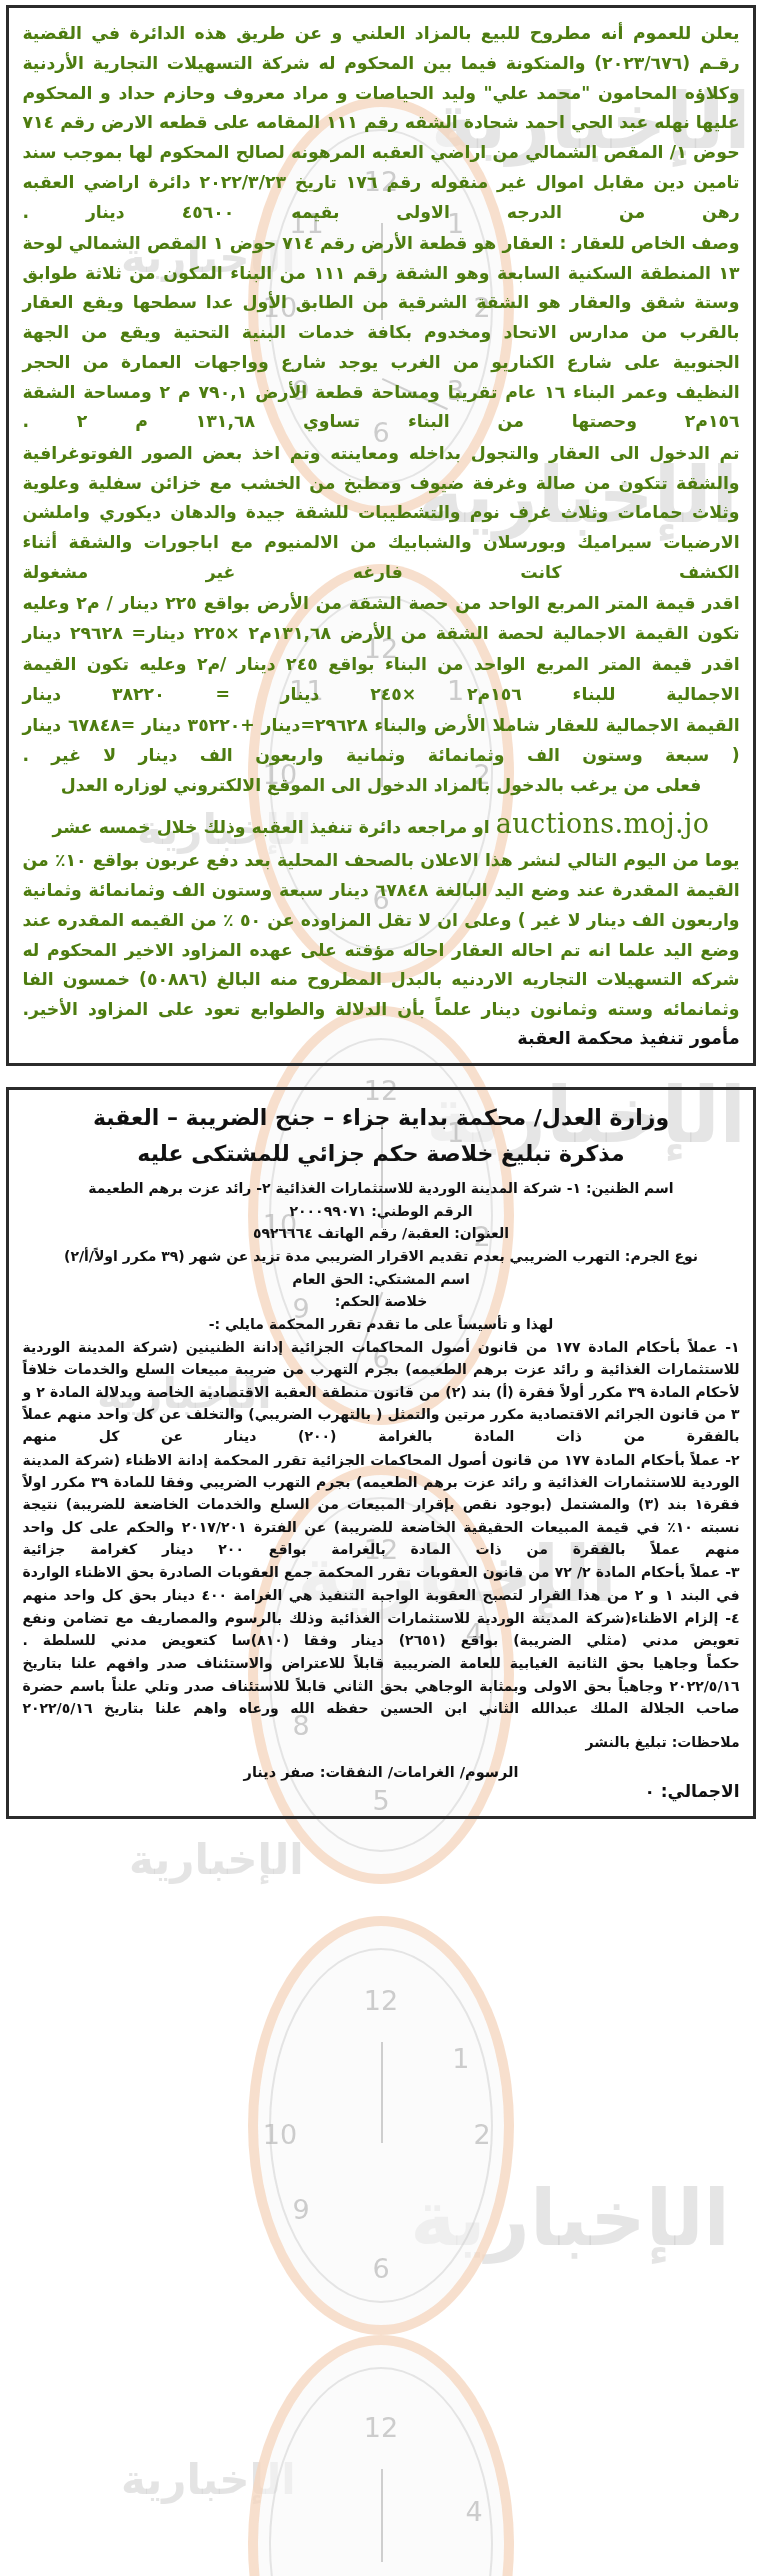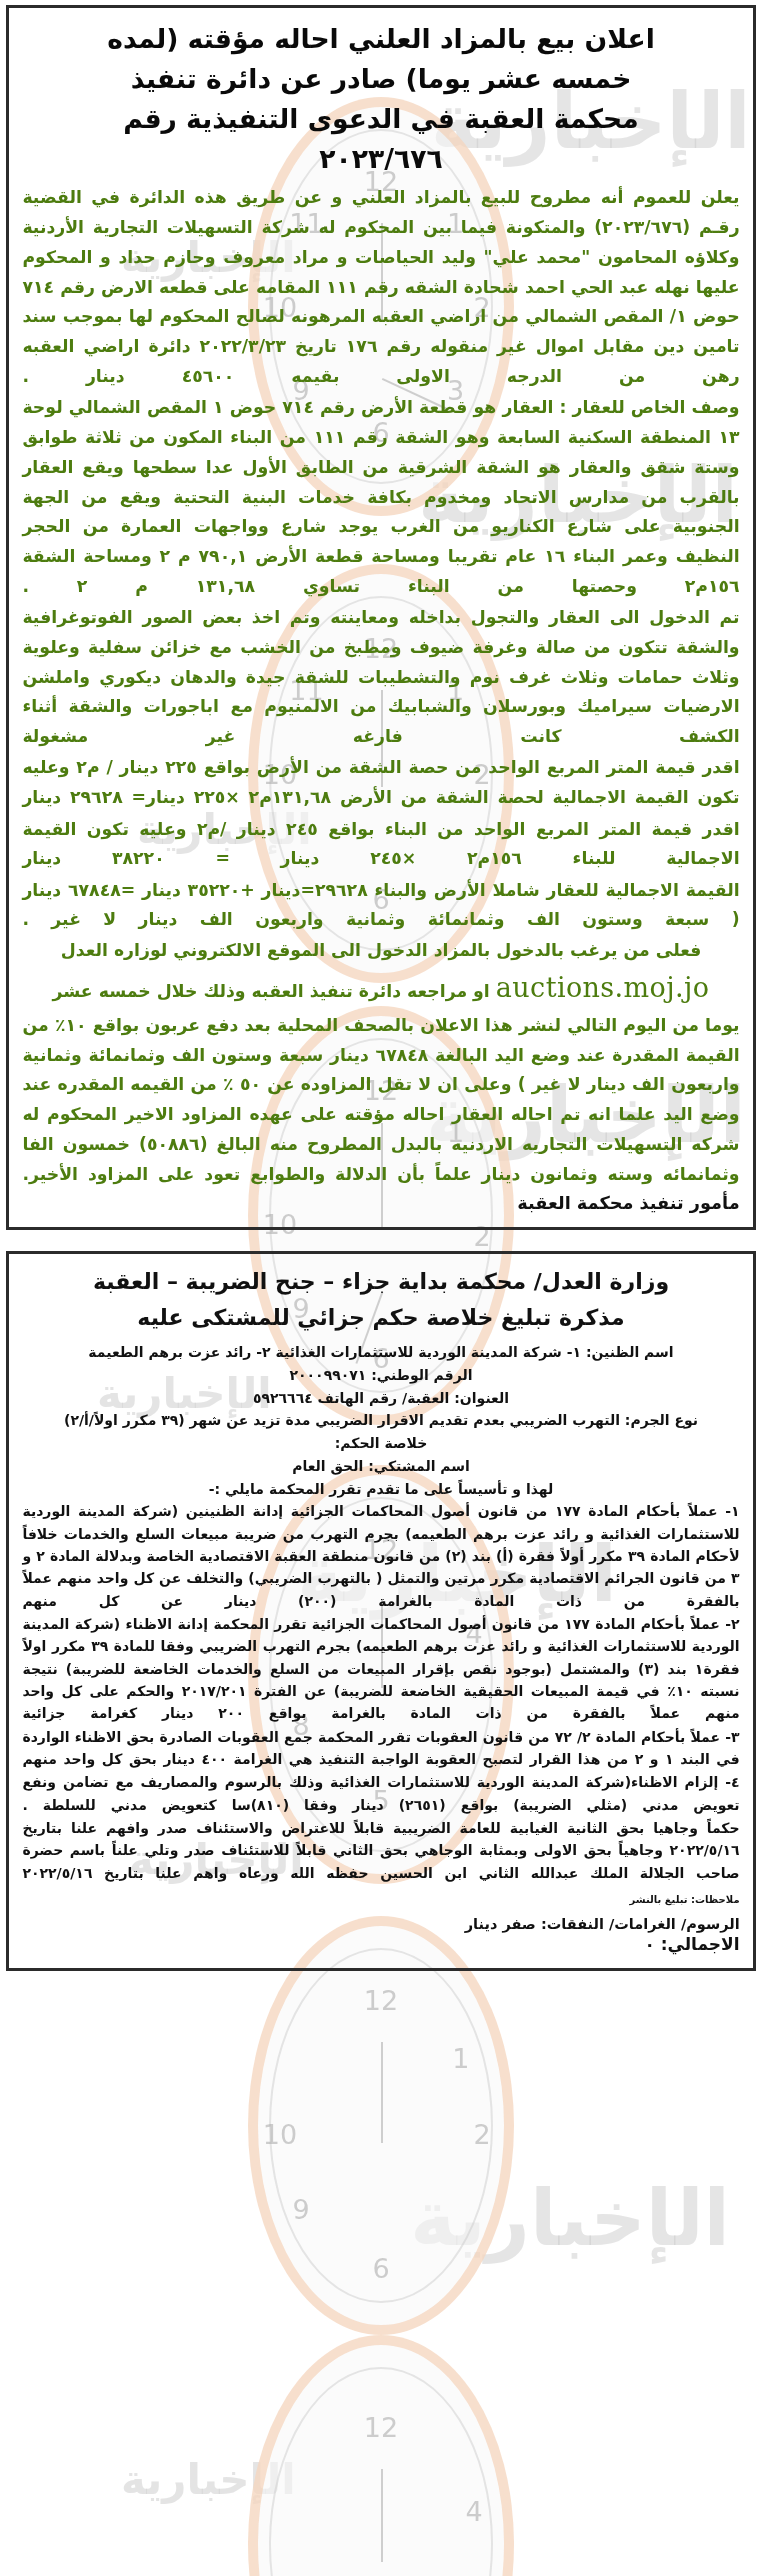--- a/index.html
+++ b/index.html
@@ -147,30 +147,31 @@
     line-height: 1.6;
     text-align: justify;
     text-align-last: right;
     font-weight: bold;
     margin: 0 0 0.8px 0;
   }
   .clause.j { text-align-last: justify; }
   .fees {
     font-size: 14.5px;
     font-weight: bold;
+    text-align: center;
     margin-top: 11px;
   }
   .fees-total {
     font-size: 17px;
     font-weight: bold;
     text-align: right;
     margin-top: 1.6px;
   }
   .notes-line {
-    font-size: 10px;
+    font-size: 14px;
     font-weight: bold;
     text-align: right;
   }
   .gap-sm { height: 4.8px; }
 </style>
 </head>
 <body>
 
 <div class="page">
 
@@ -255,26 +256,20 @@
       <div class="wm-num" style="left:85%; top:42%;">4</div>
 
       <div class="wm-num" style="left:18%; top:60%;">8</div>
 
       <div class="wm-hand" style="width:2.4px; height:93px; left:50%; top:32%;"></div>
     </div>
   </div>
 
   <section class="notice">
 
-    <div class="title-block">
-      <div class="title-line">اعلان بيع بالمزاد العلني احاله مؤقته (لمده</div>
-      <div class="title-line">خمسه عشر يوما) صادر عن دائرة تنفيذ</div>
-      <div class="title-line">محكمة العقبة في الدعوى التنفيذية رقم</div>
-      <div class="title-line num">٢٠٢٣/٦٧٦</div>
-    </div>
 
     <p class="body-p justify-both">يعلن للعموم أنه مطروح للبيع بالمزاد العلني و عن طريق هذه الدائرة في القضية رقـم (٢٠٢٣/٦٧٦) والمتكونة فيما بين المحكوم له شركة التسهيلات التجارية الأردنية وكلاؤه المحامون "محمد علي" وليد الحياصات و مراد معروف وحازم حداد و المحكوم عليها نهله عبد الحي احمد شحادة الشقه رقم ١١١ المقامه على قطعه الارض رقم ٧١٤ حوض ١/ المقص الشمالي من اراضي العقبه المرهونه لصالح المحكوم لها بموجب سند تامين دين مقابل اموال غير منقوله رقم ١٧٦ تاريخ ٢٠٢٢/٣/٢٣ دائرة اراضي العقبه رهن من الدرجه الاولى بقيمه ٤٥٦٠٠ دينار .</p>
     <p class="body-p justify-both">وصف الخاص للعقار : العقار هو قطعة الأرض رقم ٧١٤ حوض ١ المقص الشمالي لوحة ١٣ المنطقة السكنية السابعة وهو الشقة رقم ١١١ من البناء المكون من ثلاثة طوابق وستة شقق والعقار هو الشقة الشرقية من الطابق الأول عدا سطحها ويقع العقار بالقرب من مدارس الاتحاد ومخدوم بكافة خدمات البنية التحتية ويقع من الجهة الجنوبية على شارع الكناريو من الغرب يوجد شارع وواجهات العمارة من الحجر النظيف وعمر البناء ١٦ عام تقريبا ومساحة قطعة الأرض ٧٩٠,١ م ٢ ومساحة الشقة ١٥٦م٢ وحصتها من البناء تساوي ١٣١,٦٨ م ٢ .</p>
     <p class="body-p justify-both">تم الدخول الى العقار والتجول بداخله ومعاينته وتم اخذ بعض الصور الفوتوغرافية والشقة تتكون من صالة وغرفة ضيوف ومطبخ من الخشب مع خزائن سفلية وعلوية وثلاث حمامات وثلاث غرف نوم والتشطيبات للشقة جيدة والدهان ديكوري واملشن الارضيات سيراميك وبورسلان والشبابيك من الالمنيوم مع اباجورات والشقة أثناء الكشف كانت فارغه غير مشغولة</p>
     <p class="body-p justify-both">اقدر قيمة المتر المربع الواحد من حصة الشقة من الأرض بواقع ٢٢٥ دينار / م٢ وعليه تكون القيمة الاجمالية لحصة الشقة من الأرض ١٣١,٦٨م٢ ×٢٢٥ دينار= ٢٩٦٢٨ دينار</p>
     <p class="body-p justify-both">اقدر قيمة المتر المربع الواحد من البناء بواقع ٢٤٥ دينار /م٢ وعليه تكون القيمة الاجمالية للبناء ١٥٦م٢ ×٢٤٥ دينار = ٣٨٢٢٠ دينار</p>
     <p class="body-p justify-both">القيمة الاجمالية للعقار شاملا الأرض والبناء ٢٩٦٢٨=دينار +٣٥٢٢٠ دينار =٦٧٨٤٨ دينار ( سبعة وستون الف وثمانمائة وثمانية واربعون الف دينار لا غير .</p>
 
     <p class="body-p center tight">فعلى من يرغب بالدخول بالمزاد  الدخول الى الموقع الالكتروني لوزاره العدل</p>
     <p class="body-p center tight">
@@ -291,23 +286,23 @@
 
     <div class="hdr2 big">وزارة العدل/ محكمة بداية جزاء – جنح الضريبة – العقبة</div>
     <div class="hdr2 big">مذكرة تبليغ خلاصة حكم جزائي للمشتكى عليه</div>
 
     <div class="gap-sm"></div>
 
     <p class="meta-line">اسم الظنين: ١- شركة المدينة الوردية للاستثمارات الغذائية ٢- رائد عزت برهم الطعيمة</p>
     <p class="meta-line center-ish">الرقم الوطني: ٢٠٠٠٩٩٠٧١</p>
     <p class="meta-line center-ish">العنوان: العقبة/ رقم الهاتف ٥٩٢٦٦٦٤</p>
     <p class="meta-line center-ish">نوع الجرم: التهرب الضريبي بعدم تقديم الاقرار الضريبي مدة تزيد عن شهر (٣٩ مكرر اولاً/أ/٢)</p>
+    <p class="meta-line">اسم المشتكي: الحق العام</p>
+
     <p class="meta-line">خلاصة الحكم:</p>
-
-    <p class="meta-line">اسم المشتكي: الحق العام</p>
     <p class="meta-line">لهذا و تأسيساً على ما تقدم تقرر المحكمة مايلي :-</p>
 
     <p class="clause j">١- عملاً بأحكام المادة ١٧٧ من قانون أصول المحاكمات الجزائية إدانة الظنينين (شركة المدينة الوردية للاستثمارات الغذائية و رائد عزت برهم الطعيمه) بجرم التهرب من ضريبة مبيعات السلع والخدمات خلافاً لأحكام المادة ٣٩ مكرر أولاً فقرة (أ) بند (٢) من قانون منطقة العقبة الاقتصادية الخاصة وبدلالة المادة ٢ و ٣ من قانون الجرائم الاقتصادية مكرر مرتين والتمثل ( بالتهرب الضريبي) والتخلف عن كل واحد منهم عملاً بالفقرة من ذات المادة بالغرامة (٢٠٠) دينار عن كل منهم</p>
     <p class="clause j">٢- عملاً بأحكام المادة ١٧٧ من قانون أصول المحاكمات الجزائية تقرر المحكمة إدانة الاظناء (شركة المدينة الوردية للاستثمارات الغذائية و رائد عزت برهم الطعيمه) بجرم التهرب الضريبي وفقا للمادة ٣٩ مكرر اولاً فقرة١ بند (٣) والمشتمل (بوجود نقص بإقرار المبيعات من السلع والخدمات الخاضعة للضريبة) نتيجة نسبته ١٠٪ في قيمة المبيعات الحقيقية الخاضعة للضريبة) عن الفترة ٢٠١٧/٢٠١ والحكم على كل واحد منهم عملاً بالفقرة من ذات المادة بالغرامة بواقع ٢٠٠ دينار كغرامة جزائية</p>
     <p class="clause j">٣- عملاً بأحكام المادة ٢/ ٧٢ من قانون العقوبات تقرر المحكمة جمع العقوبات الصادرة بحق الاظناء الواردة في البند ١ و ٢ من هذا القرار لتصبح العقوبة الواجبة التنفيذ هي الغرامة ٤٠٠ دينار بحق كل واحد منهم</p>
     <p class="clause j">٤- إلزام الاظناء(شركة المدينة الوردية للاستثمارات الغذائية وذلك بالرسوم والمصاريف مع تضامن ونفع تعويض مدني (مثلي الضريبة) بواقع (٢٦٥١) دينار وفقا (٨١٠)سا كتعويض مدني للسلطة .</p>
 
     <p class="clause j">حكماً وجاهيا بحق الثانية الغيابية للعامة الضريبية  قابلاً للاعتراض والاستئناف صدر وافهم علنا بتاريخ ٢٠٢٢/٥/١٦ وجاهياً بحق الاولى وبمثابة الوجاهي بحق الثاني قابلاً للاستئناف صدر وتلي علناً باسم حضرة صاحب الجلالة الملك عبدالله الثاني ابن الحسين حفظه الله ورعاه واهم علنا بتاريخ ٢٠٢٢/٥/١٦</p>
     <p class="notes-line">ملاحظات: تبليغ بالنشر</p>
 

